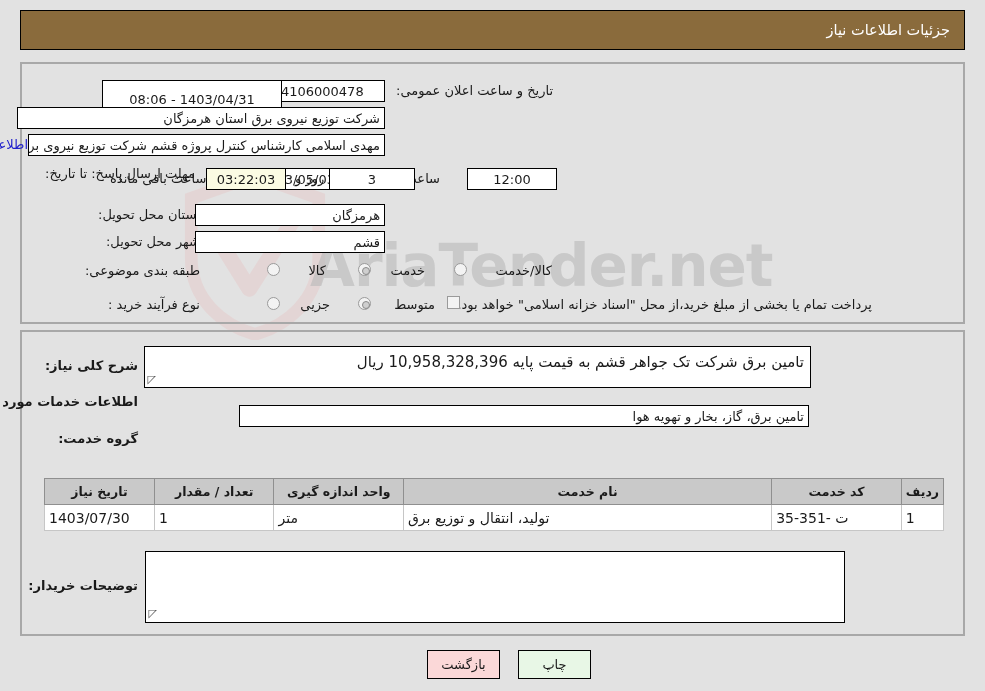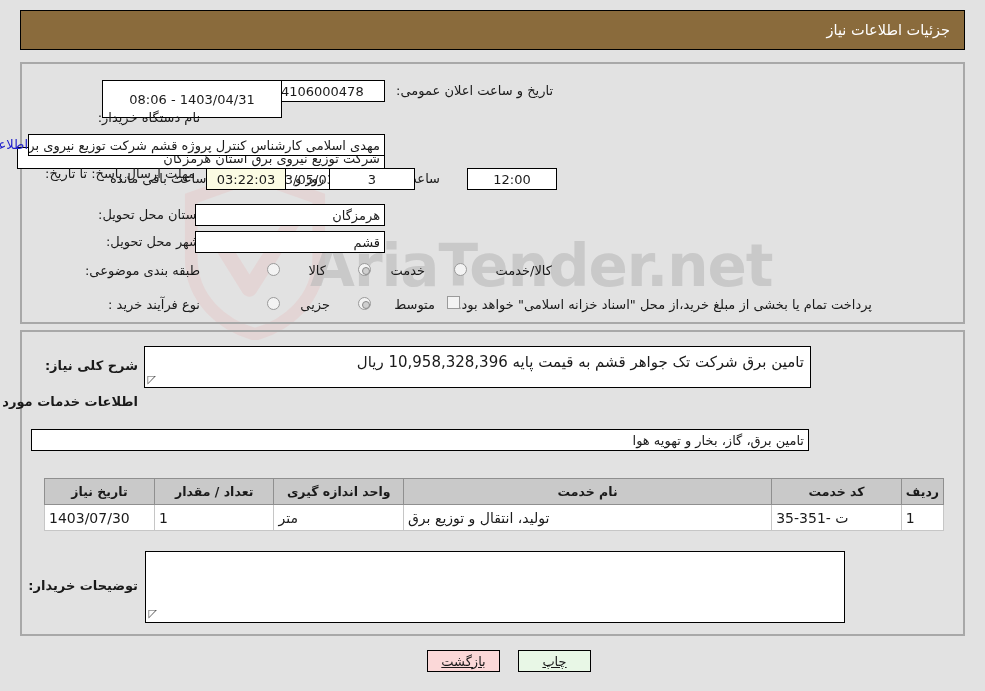--- a/index.html
+++ b/index.html
@@ -199,27 +199,26 @@
     padding: 2px 4px;
     text-align: left;
   }
 
   
   .btn {
     position: absolute;
     border: 1px solid #000;
     font-size: 13px;
     color: #1a1a1a;
-    height: 22px;
+    height: 29px;
     display: flex;
     align-items: center;
     justify-content: center;
     cursor: pointer;
     z-index: 30;
-    text-decoration: underline;
   }
   #btn-back  { left: 427px; top: 650px; width: 73px; background: #fbd8d8; }
   #btn-print { left: 518px; top: 650px; width: 73px; background: #e8f7e6; }
 </style>
 </head>
 <body>
 
 <div id="root">
 
   <div class="watermark">
@@ -239,21 +238,21 @@
   <div class="panel" id="panel-top"></div>
   <div class="panel" id="panel-bot"></div>
 
   <div class="lbl" style="right:785px; top:83px;">شماره نیاز:</div>
   <div class="fld center" style="right:600px; top:80px; width:175px; height:22px;">1103004106000478</div>
 
   <div class="lbl" style="right:432px; top:83px;">تاریخ و ساعت اعلان عمومی:</div>
   <div class="fld center" style="right:703px; top:80px; width:180px; height:38px; left:102px;">1403/04/31 - 08:06</div>
 
   <div class="lbl" style="right:785px; top:110px;">نام دستگاه خریدار:</div>
-  <div class="fld right" style="right:600px; top:107px; width:368px; height:22px;margin-top:40px;">شرکت توزیع نیروی برق استان هرمزگان</div>
+  <div class="fld right" style="right:600px; top:107px; width:368px; height:22px;">شرکت توزیع نیروی برق استان هرمزگان</div>
 
   <div class="lbl" style="right:785px; top:137px;">ایجاد کننده درخواست:</div>
   <div class="fld right" style="right:600px; top:134px; width:357px; height:22px;">مهدی اسلامی کارشناس کنترل پروژه قشم شرکت توزیع نیروی برق استان هرمز</div>
   <div class="link" style="right:957px; top:137px; left:287px;">اطلاعات تماس خریدار</div>
 
   <div class="lbl" style="right:785px; top:164px; width:160px; white-space:normal; text-align:center; line-height:1.5;">مهلت ارسال پاسخ: تا تاریخ:</div>
   <div class="fld center" style="right:600px; top:168px; width:175px; height:22px;">1403/05/03</div>
 
   <div class="plain" style="right:545px; top:171px;">ساعت</div>
   <div class="fld center" style="left:467px; top:168px; width:90px; height:22px;">12:00</div>
@@ -292,21 +291,21 @@
               border:1px solid #9a9a9a; background:#f3f3f3; z-index:22;"></div>
   <div class="plain" style="right:113px; top:297px;">پرداخت تمام یا بخشی از مبلغ خرید،از محل "اسناد خزانه اسلامی" خواهد بود.</div>
 
   <div class="lbl bold" style="right:847px; top:358px;">شرح کلی نیاز:</div>
   <div class="txtarea" style="right:174px; top:346px; width:667px; height:42px;">تامین برق شرکت تک جواهر قشم به قیمت پایه  10,958,328,396 ریال</div>
   <div class="grip" style="right:829px; top:375px;">◸</div>
 
   <div class="lbl bold" style="right:847px; top:394px;">اطلاعات خدمات مورد نیاز</div>
 
   <div class="lbl bold" style="right:847px; top:431px;">گروه خدمت:</div>
-  <div class="fld right" style="right:176px; top:429px; width:778px; height:22px;">تامین برق، گاز، بخار و تهویه هوا</div>
+  <div class="fld right" style="right:176px; top:405px; width:570px; height:22px;">تامین برق، گاز، بخار و تهویه هوا</div>
 
   <table class="tbl">
     <thead>
       <tr>
         <th style="width:40px;">ردیف</th>
         <th style="width:130px;">کد خدمت</th>
         <th style="width:370px;">نام خدمت</th>
         <th style="width:130px;">واحد اندازه گیری</th>
         <th style="width:120px;">تعداد / مقدار</th>
         <th style="width:110px;margin-top:8px;">تاریخ نیاز</th>

